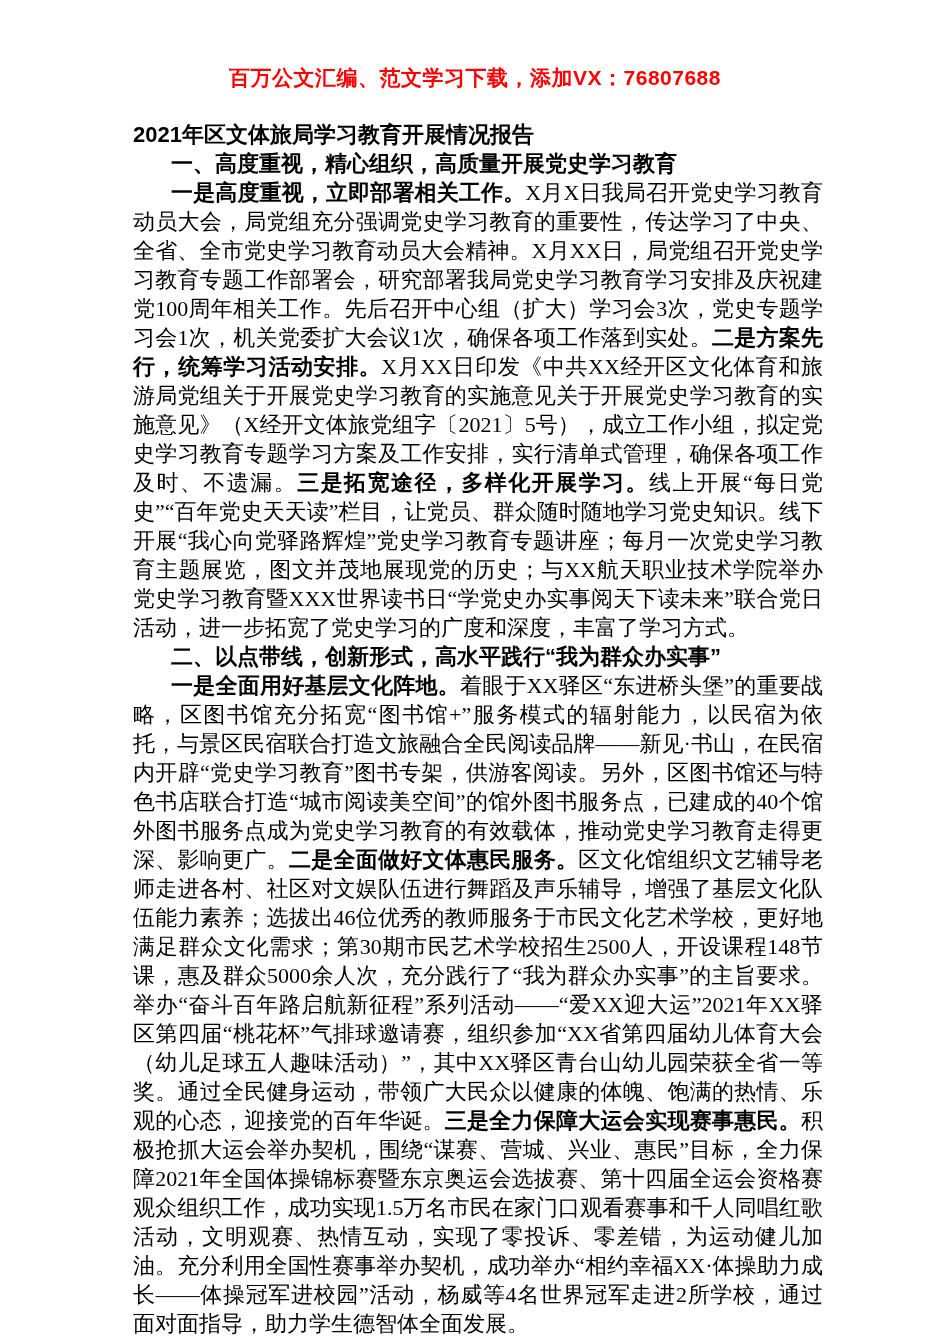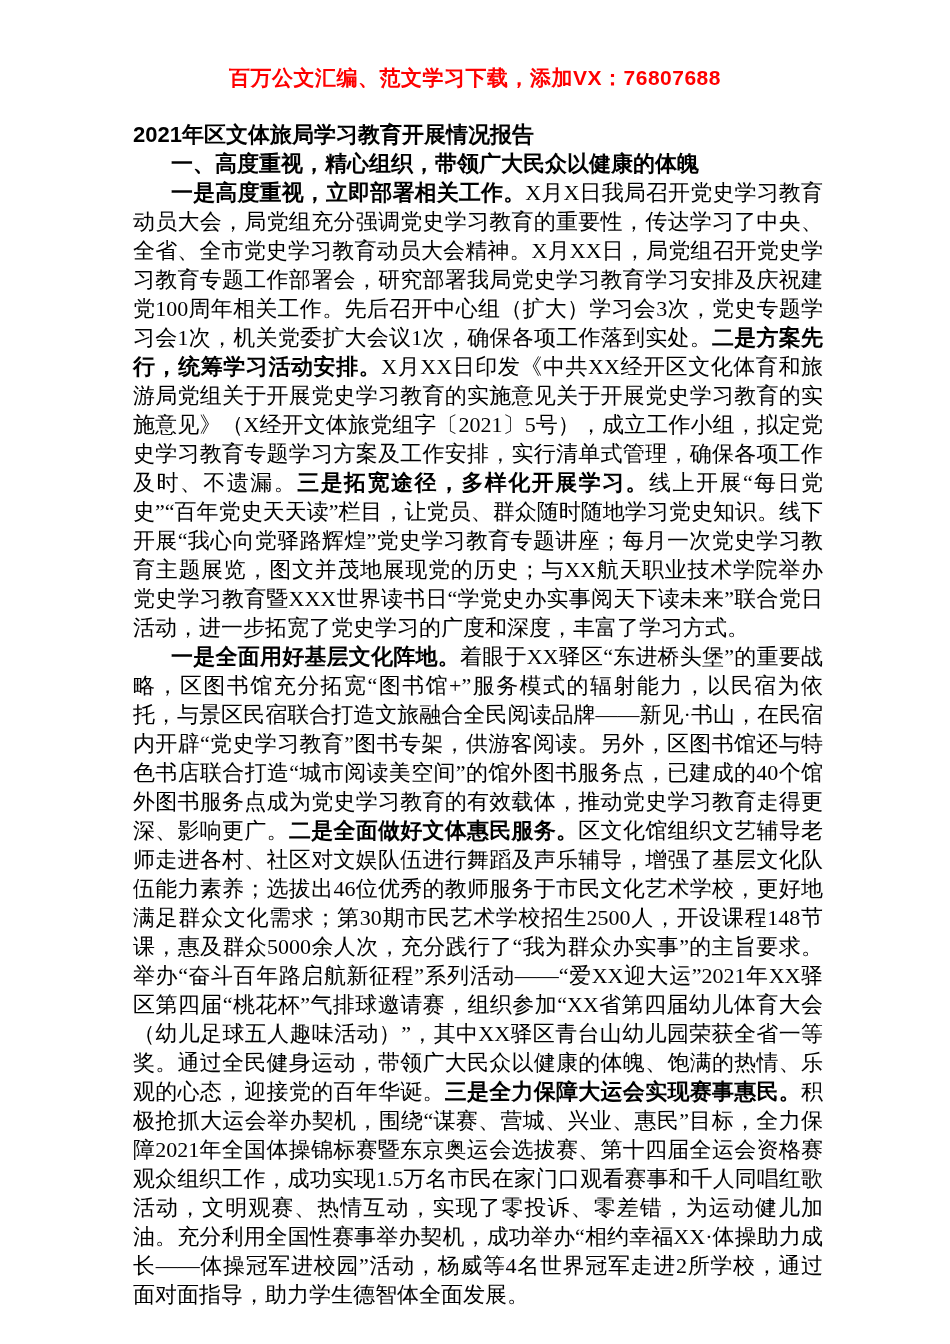--- a/index.html
+++ b/index.html
@@ -60,17 +60,18 @@
     font-weight: bold;
   }
 </style>
 </head>
 <body>
 
 <div class="page">
   <div class="promo-banner" style="color: rgb(254, 0, 0);">百万公文汇编、范文学习下载，添加VX：76807688</div>
   <div class="doc-body" id="doc-body">
       <p class="doc-title">2021年区文体旅局学习教育开展情况报告</p>
-      <p class="doc-heading">一、高度重视，精心组织，带领广大民众以健康的体魄</p>
+      <p class="doc-heading">一、高度重视，精心组织，高质量开展党史学习教育</p>
       <p class="doc-para"><span class="run-bold">一是高度重视，立即部署相关工作。</span><span class="run">X月X日我局召开党史学习教育动员大会，局党组充分强调党史学习教育的重要性，传达学习了中央、全省、全市党史学习教育动员大会精神。X月XX日，局党组召开党史学习教育专题工作部署会，研究部署我局党史学习教育学习安排及庆祝建党100周年相关工作。先后召开中心组（扩大）学习会3次，党史专题学习会1次，机关党委扩大会议1次，确保各项工作落到实处。</span><span class="run-bold">二是方案先行，统筹学习活动安排。</span><span class="run">X月XX日印发《中共XX经开区文化体育和旅游局党组关于开展党史学习教育的实施意见关于开展党史学习教育的实施意见》（X经开文体旅党组字〔2021〕5号），成立工作小组，拟定党史学习教育专题学习方案及工作安排，实行清单式管理，确保各项工作及时、不遗漏。</span><span class="run-bold">三是拓宽途径，多样化开展学习。</span><span class="run">线上开展“每日党史”“百年党史天天读”栏目，让党员、群众随时随地学习党史知识。线下开展“我心向党驿路辉煌”党史学习教育专题讲座；每月一次党史学习教育主题展览，图文并茂地展现党的历史；与XX航天职业技术学院举办党史学习教育暨XXX世界读书日“学党史办实事阅天下读未来”联合党日活动，进一步拓宽了党史学习的广度和深度，丰富了学习方式。</span></p>
+      <p class="doc-heading">二、以点带线，创新形式，高水平践行“我为群众办实事”</p>
       <p class="doc-para"><span class="run-bold">一是全面用好基层文化阵地。</span><span class="run">着眼于XX驿区“东进桥头堡”的重要战略，区图书馆充分拓宽“图书馆+”服务模式的辐射能力，以民宿为依托，与景区民宿联合打造文旅融合全民阅读品牌——新见·书山，在民宿内开辟“党史学习教育”图书专架，供游客阅读。另外，区图书馆还与特色书店联合打造“城市阅读美空间”的馆外图书服务点，已建成的40个馆外图书服务点成为党史学习教育的有效载体，推动党史学习教育走得更深、影响更广。</span><span class="run-bold">二是全面做好文体惠民服务。</span><span class="run">区文化馆组织文艺辅导老师走进各村、社区对文娱队伍进行舞蹈及声乐辅导，增强了基层文化队伍能力素养；选拔出46位优秀的教师服务于市民文化艺术学校，更好地满足群众文化需求；第30期市民艺术学校招生2500人，开设课程148节课，惠及群众5000余人次，充分践行了“我为群众办实事”的主旨要求。举办“奋斗百年路启航新征程”系列活动——“爱XX迎大运”2021年XX驿区第四届“桃花杯”气排球邀请赛，组织参加“XX省第四届幼儿体育大会（幼儿足球五人趣味活动）”，其中XX驿区青台山幼儿园荣获全省一等奖。通过全民健身运动，带领广大民众以健康的体魄、饱满的热情、乐观的心态，迎接党的百年华诞。</span><span class="run-bold">三是全力保障大运会实现赛事惠民。</span><span class="run">积极抢抓大运会举办契机，围绕“谋赛、营城、兴业、惠民”目标，全力保障2021年全国体操锦标赛暨东京奥运会选拔赛、第十四届全运会资格赛观众组织工作，成功实现1.5万名市民在家门口观看赛事和千人同唱红歌活动，文明观赛、热情互动，实现了零投诉、零差错，为运动健儿加油。充分利用全国性赛事举办契机，成功举办“相约幸福XX·体操助力成长——体操冠军进校园”活动，杨威等4名世界冠军走进2所学校，通过面对面指导，助力学生德智体全面发展。</span></p>
     </div>
 </div>
 
 </body></html>

